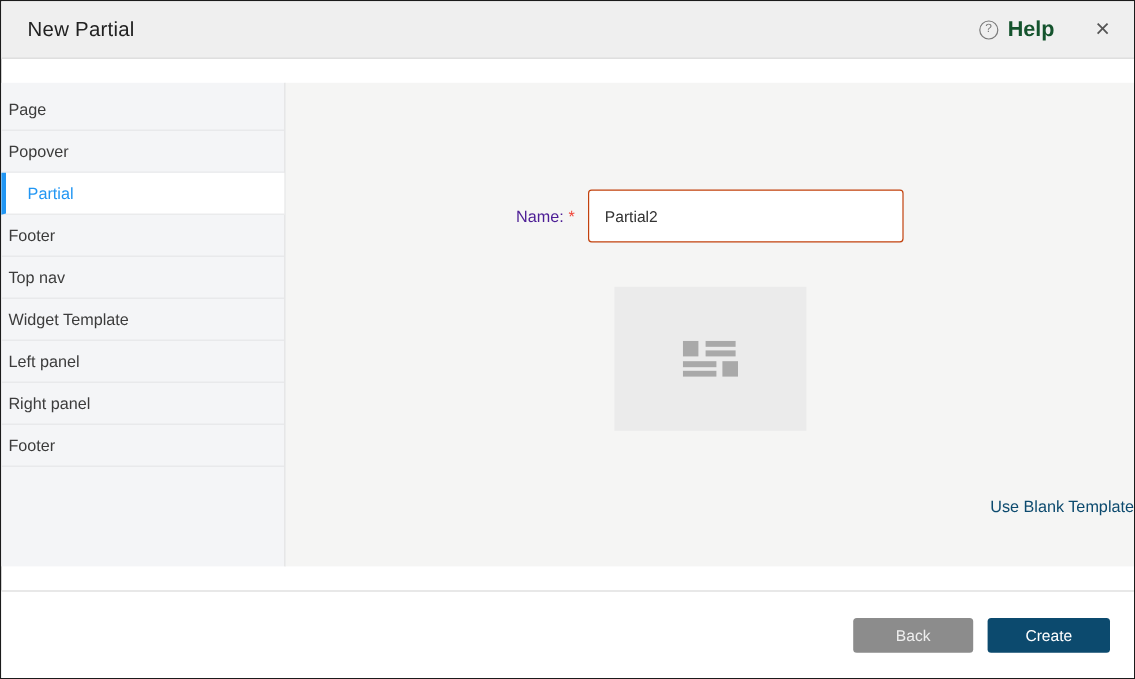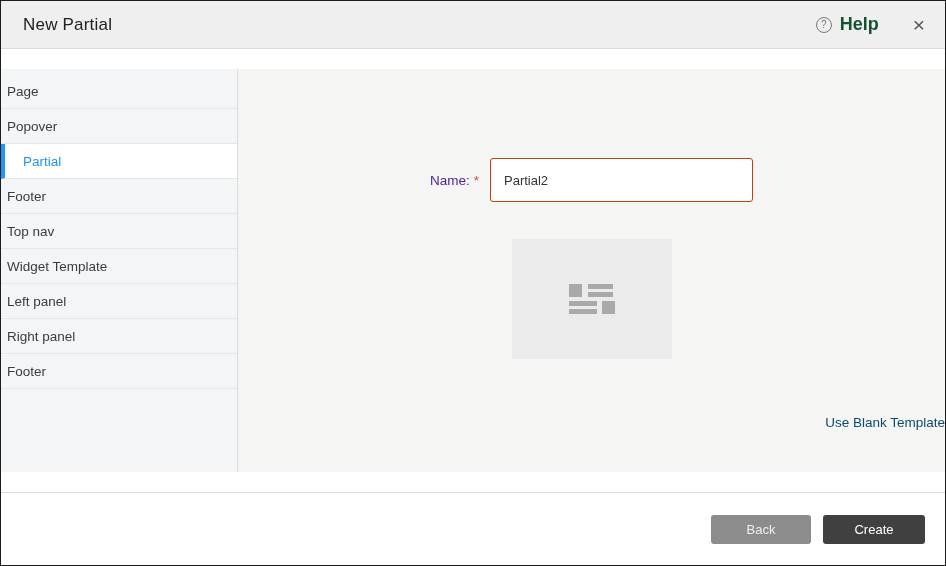--- a/index.html
+++ b/index.html
@@ -122,21 +122,21 @@
     font-family: "Liberation Sans", "DejaVu Sans", sans-serif;
     cursor: pointer;
   }
   .btn-back {
     width: 100px;
     background: #8c8c8c; color: #efefef;
     margin-right: 12px;
   }
   .btn-create {
     width: 102px;
-    background: #404040; color: #ffffff;
+    background: #0c4a6e; color: #ffffff;
   }
 </style>
 </head>
 <body>
 
 <div class="window">
 
   <div class="header">
     <div class="header-title">New Partial</div>
     <div class="header-right">

